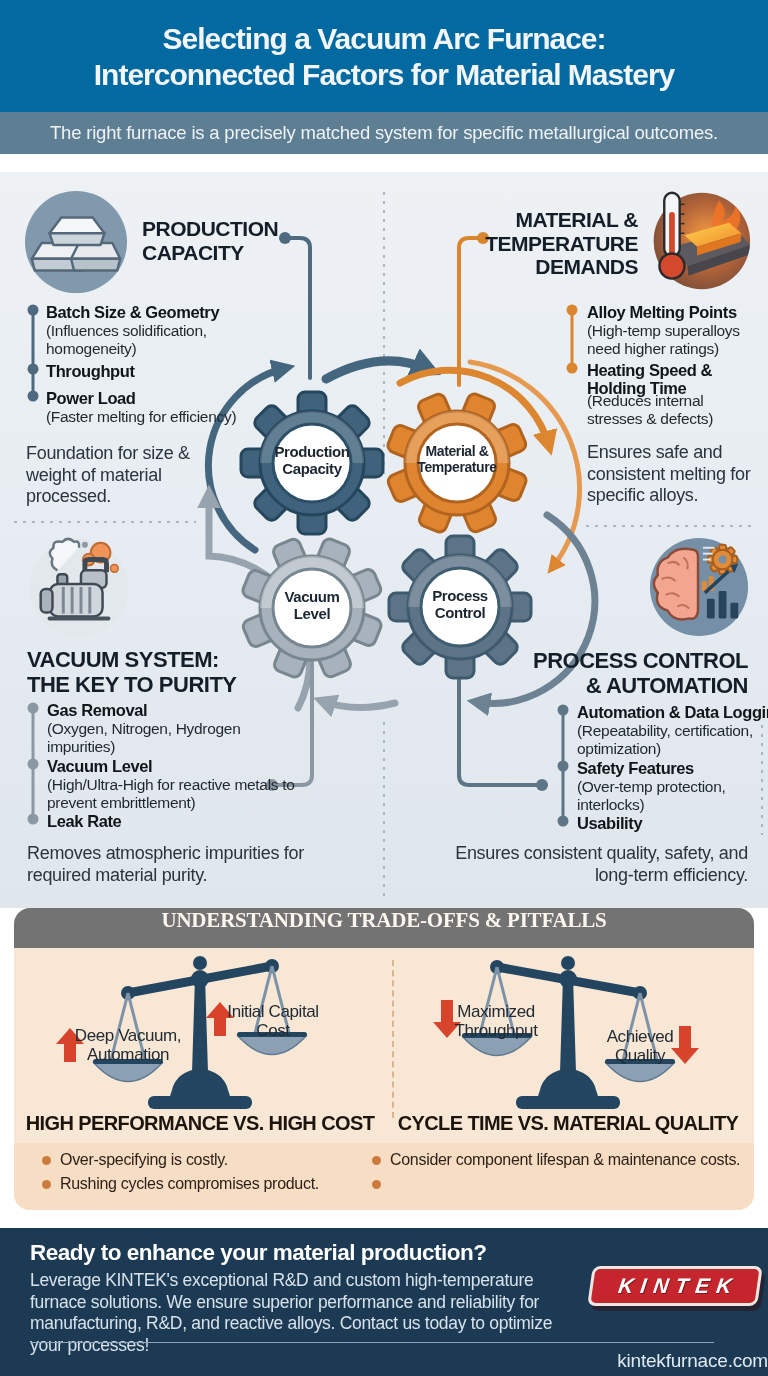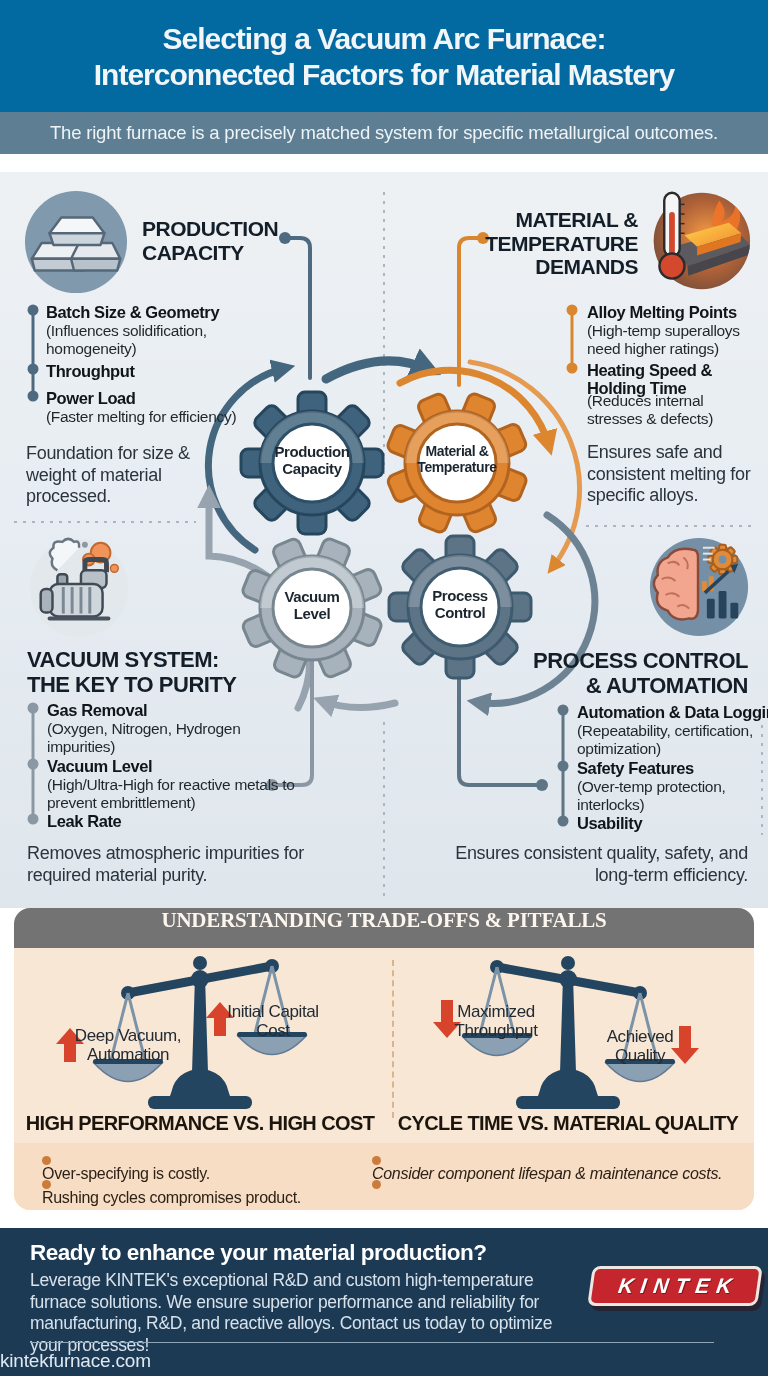--- a/index.html
+++ b/index.html
@@ -28,34 +28,34 @@
   
   #tradeoffs{left:14px;top:908px;width:740px;height:302px;background:#f9e7d5;
              border-radius:16px;}
   #tradeoffs-header{left:0;top:0;width:740px;height:40px;background:#737373;
                     border-radius:16px 16px 0 0;display:flex;align-items:flex-start;justify-content:center;font-family:Liberation Serif, serif;}
   #tradeoffs-header .th{color:#fdf6ee;font-weight:700;font-size:21px;letter-spacing:-0.2px;}
   .scale-label{font-size:17px;font-weight:500;color:#222b33;text-align:center;
                line-height:1.12;white-space:pre-line;letter-spacing:-0.4px;}
   .scale-caption{font-weight:700;font-size:20px;color:#1c150e;text-align:center;letter-spacing:-0.6px;}
   #pitfalls{left:0;top:235px;width:740px;height:67px;background:#f7ddc4;border-radius:0 0 16px 16px;}
-  .pit{display:flex;align-items:flex-start;flex-direction:column;}
+  .pit{display:flex;align-items:flex-start;}
   .pit .dot{width:9px;height:9px;border-radius:50%;background:#cb7c3d;margin:5px 9px 0 0;flex:0 0 auto;}
   .pit .txt{font-size:16px;font-weight:500;color:#2e2118;letter-spacing:-0.3px;}
   .dash-div{border-left:2px dashed #d9b48e;width:0;}
   
   #footer{left:0;top:1228px;width:768px;height:148px;background:#1d3a54;}
   #footer-heading{color:#ffffff;font-weight:700;font-size:22.5px;letter-spacing:-0.5px;}
   #footer-body{color:#d7e2eb;font-size:17.5px;line-height:1.24;letter-spacing:-0.3px;}
   #logo{transform:skewX(-8deg);background:#c5252c;border:3px solid #efe7e1;border-radius:8px;
         box-shadow:4px 5px 0 rgba(50,12,12,.45);display:flex;align-items:center;justify-content:center;}
   #logo .lg{color:#ffffff;font-weight:700;font-style:italic;font-size:21px;letter-spacing:7px;
             text-shadow:1px 1px 0 #7d1616;padding-left:7px;}
   #footer-divider{border-top:1px solid #8fa6b8;}
-  #website{color:#dfe9f1;font-size:19px;text-align:left;letter-spacing:-0.2px;}
+  #website{color:#dfe9f1;font-size:19px;text-align:right;letter-spacing:-0.2px;}
 </style>
 </head>
 <body>
 
 <div id="page">
 
   <div class="abs" id="header">
     <div class="abs title-line" style="top:24px;">Selecting a Vacuum Arc Furnace:</div>
     <div class="abs title-line" style="top:60px;">Interconnected Factors for Material Mastery</div>
   </div>
@@ -396,21 +396,21 @@
 
     <div class="abs" id="pitfalls">
       <div class="abs pit" style="left:28px;top:8px;width:310px;">
         <span class="dot"></span>
         <span class="txt">Over-specifying is costly.</span>
       </div>
       <div class="abs pit" style="left:28px;top:32px;width:310px;">
         <span class="dot"></span>
         <span class="txt">Rushing cycles compromises product.</span>
       </div>
-      <div class="abs pit" style="left:358px;top:8px;width:375px;font-style:italic;">
+      <div class="abs pit" style="left:358px;top:8px;width:375px;">
         <span class="dot"></span>
         <span class="txt">Consider component lifespan &amp; maintenance costs.</span>
       </div>
       <div class="abs pit" style="left:358px;top:32px;width:375px;">
         <span class="dot"></span>
       </div>
     </div>
   </div>
 
   <div class="abs" id="footer">

